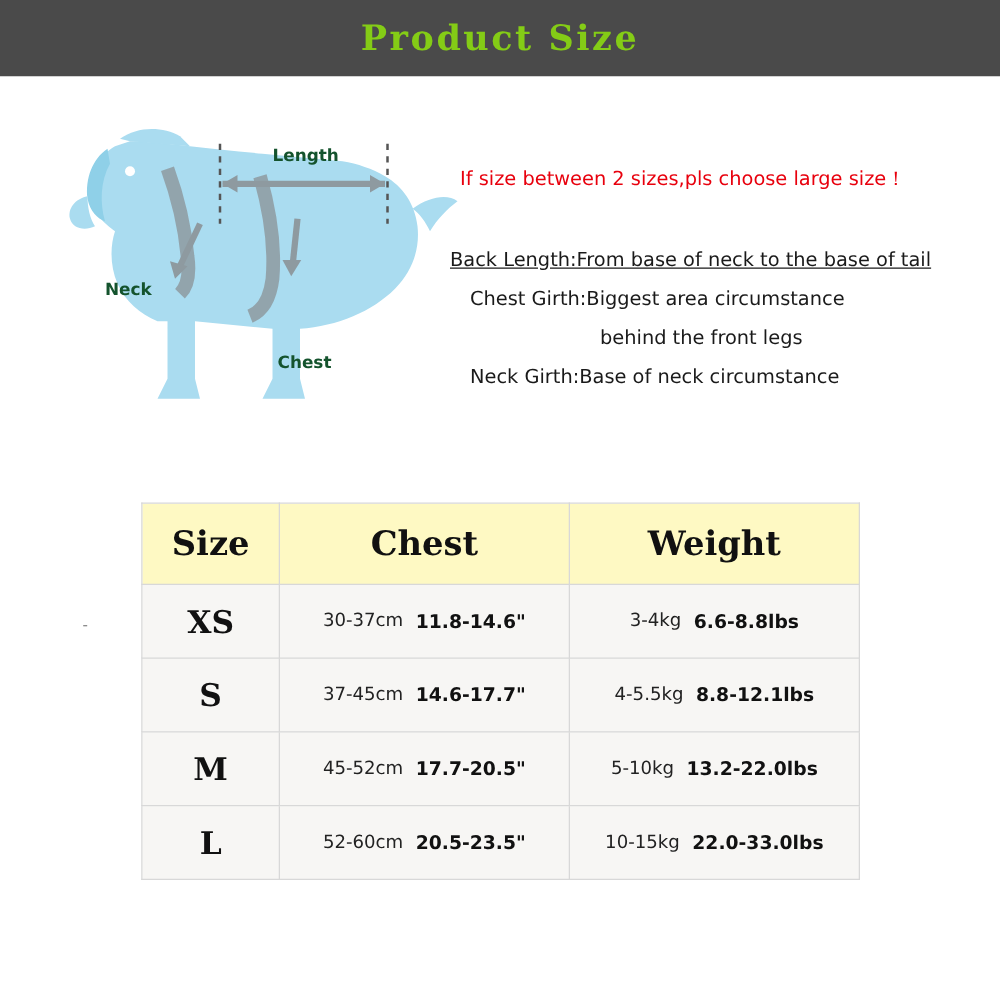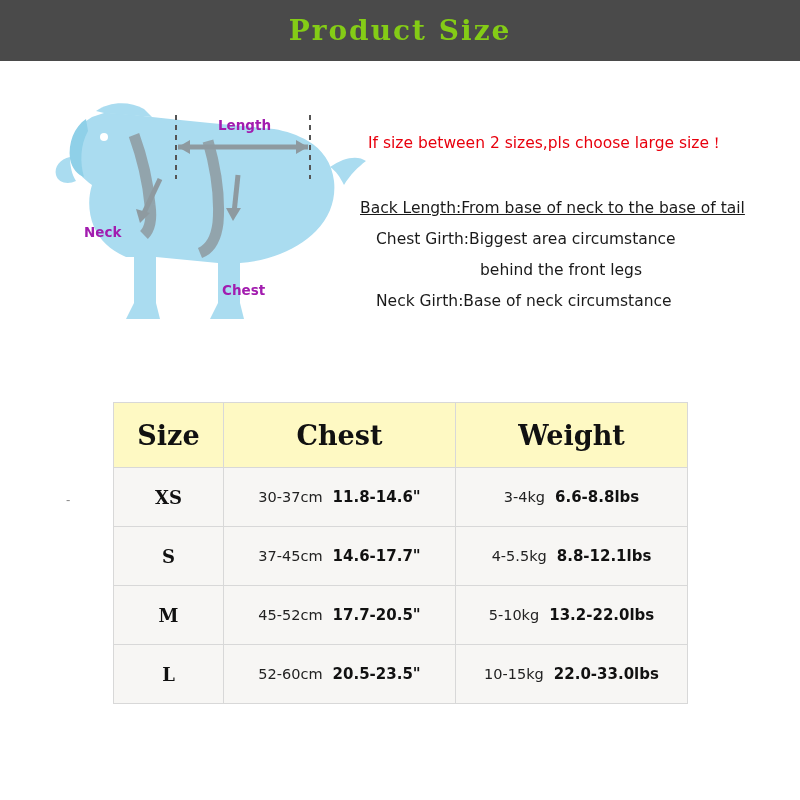--- a/index.html
+++ b/index.html
@@ -71,21 +71,21 @@
     font-family: "DejaVu Sans", sans-serif;
   }
   .desc-1 { left: 360px; top: 138px; text-decoration: underline; }
   .desc-2 { left: 376px; top: 169px; }
   .desc-3 { left: 480px; top: 200px; }
   .desc-4 { left: 376px; top: 231px; }
 
   
   .ill-label {
     position: absolute;
-    color: #a21caf;
+    color: #14532d;
     font-size: 13.5px;
     font-weight: bold;
     font-family: "DejaVu Sans", sans-serif;
   }
   .lbl-length { left: 218px; top: 56px; }
   .lbl-neck   { left: 84px;  top: 163px; }
   .lbl-chest  { left: 222px; top: 221px; }
 
   
   .table-wrap {
@@ -115,21 +115,21 @@
   }
   table.size-table tbody td {
     height: 58px;
     background: #f7f6f4;
   }
   .col-size { width: 110px; }
   .col-chest { width: 232px; }
   .col-weight { width: 232px; }
 
   .cell-size {
-    font-size: 18px;
+    font-size: 25px;
     font-weight: bold;
     color: #111111;
     font-family: "DejaVu Serif", serif;
   }
   .dual {
     display: flex;
     align-items: center;
     justify-content: center;
     gap: 10px;
     height: 100%;

